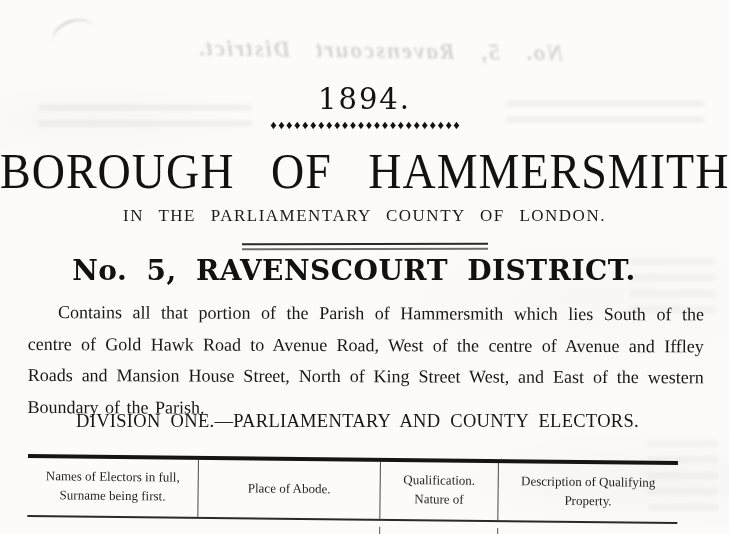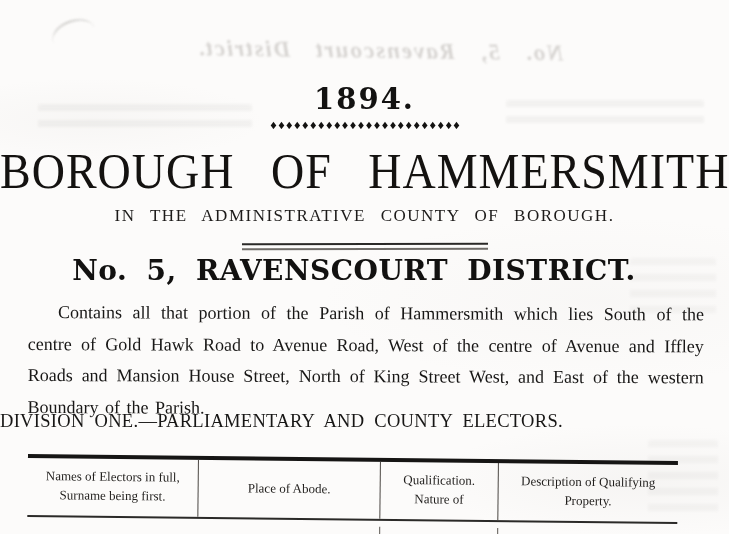--- a/index.html
+++ b/index.html
@@ -41,21 +41,21 @@
   }
   .gb1{top:104px;left:38px;width:214px;height:26px;}
   .gb2{top:100px;left:506px;width:198px;height:30px;}
   .gb3{top:258px;left:630px;width:86px;height:56px;opacity:.4;}
   .gb4{top:440px;left:648px;width:70px;height:80px;opacity:.4;}
 
   
   .year{
     position:absolute;top:82px;left:0;width:729px;text-align:center;
     font-family:"DejaVu Serif","Liberation Serif",serif;
-    font-size:29px;font-weight:bold;letter-spacing:2px;color:#131211;
+    font-size:29px;font-weight:normal;letter-spacing:2px;color:#131211;
   }
   .ornament{
     position:absolute;top:120px;left:0;width:729px;text-align:center;
     font-family:"DejaVu Sans",sans-serif;
     font-size:10px;letter-spacing:-1px;color:#131211;
   }
   .title{
     position:absolute;top:144px;left:0;width:729px;margin:0;text-align:center;
     font-family:"Liberation Serif",serif;font-weight:normal;
     font-size:46px;letter-spacing:1px;word-spacing:24px;
@@ -79,21 +79,21 @@
   }
   .para{
     position:absolute;top:297px;left:28px;width:676px;
     font-size:18px;line-height:31.5px;word-spacing:2px;color:#181716;
     transform:rotate(0.2deg);transform-origin:0 0;
   }
   .para .ln{text-align:justify;text-align-last:justify;white-space:normal;}
   .para .ln.first{text-indent:30px;}
   .para .ln.last{text-align:left;text-align-last:left;}
   .division{
-    position:absolute;top:411px;left:0;width:715px;text-align:left;
+    position:absolute;top:411px;left:0;width:715px;text-align:center;
     font-size:18.5px;letter-spacing:.3px;word-spacing:5px;color:#171615;
     white-space:nowrap;
   }
 
   
   .reg-table{
     position:absolute;top:454px;left:28px;width:650px;
     transform:rotate(0.62deg);transform-origin:0 0;
   }
   .rule-top{height:3.5px;background:#161514;}
@@ -122,21 +122,21 @@
   <div class="ghost-title">No. 5, Ravenscourt District.</div>
   <div class="pencil-mark"></div>
   <div class="ghost-bar gb1"></div>
   <div class="ghost-bar gb2"></div>
   <div class="ghost-bar gb3"></div>
   <div class="ghost-bar gb4"></div>
 
   <div class="year">1894.</div>
   <div class="ornament">♦♦♦♦♦♦♦♦♦♦♦♦♦♦♦♦♦♦♦♦♦♦♦♦</div>
   <h1 class="title">BOROUGH OF HAMMERSMITH.</h1>
-  <div class="subtitle">IN THE ADMINISTRATIVE COUNTY OF BOROUGH.</div>
+  <div class="subtitle">IN THE PARLIAMENTARY COUNTY OF LONDON.</div>
   <div class="double-rule"></div>
   <h2 class="district">No. 5, RAVENSCOURT DISTRICT.</h2>
 
   <div class="para">
     <div class="ln first">Contains all that portion of the Parish of Hammersmith which lies South of the</div>
     <div class="ln">centre of Gold Hawk Road to Avenue Road, West of the centre of Avenue and Iffley</div>
     <div class="ln">Roads and Mansion House Street, North of King Street West, and East of the western</div>
     <div class="ln last">Boundary of the Parish.</div>
   </div>
 

